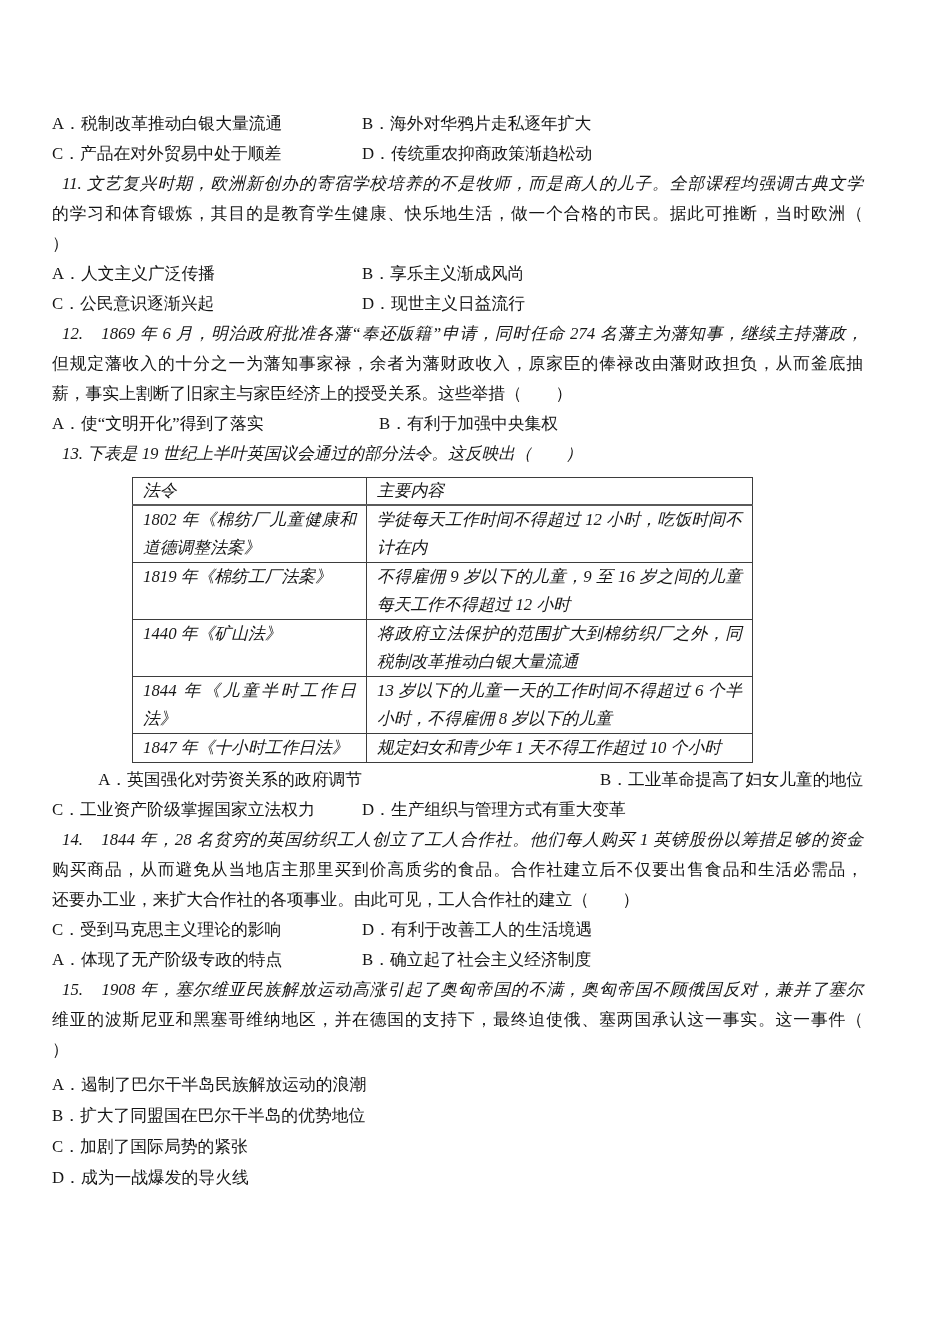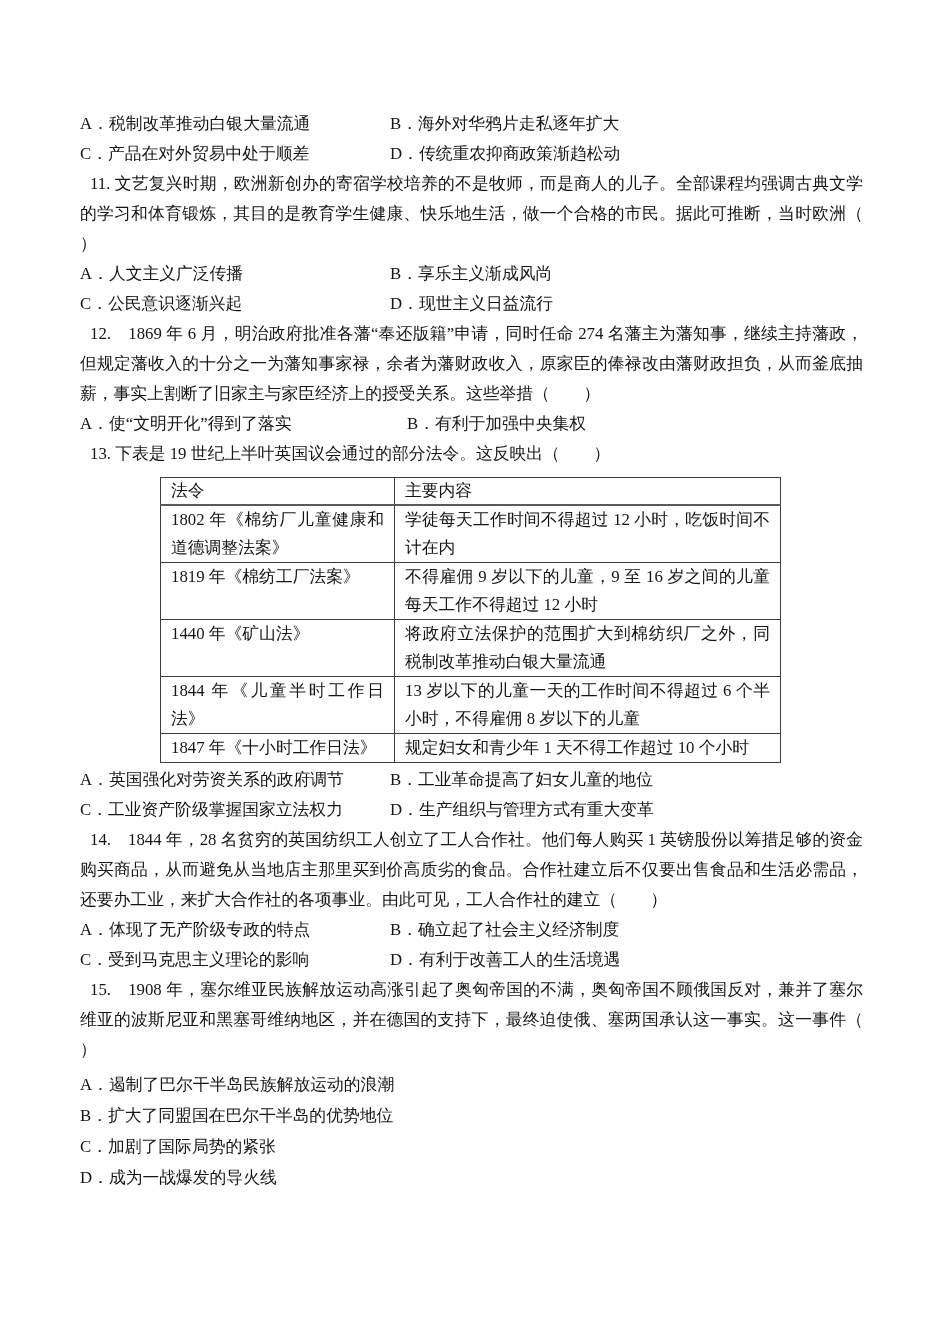--- a/index.html
+++ b/index.html
@@ -6,25 +6,25 @@
   html, body { width: 950px; }
   body {
     height: 1344px;
     background: #ffffff;
     color: #151515;
     font-family: "Liberation Serif", "DejaVu Serif", serif;
     font-size: 16.8px;
     line-height: 30px;
     overflow: hidden;
   }
-  .content { padding: 109px 87px 0 80px; }
+  .content { padding: 109px 87px 0 52px; }
 
   
   .stem-line { text-align: justify; text-align-last: justify; }
-  .stem-line.first { padding-left: 10px; }
+  .stem-line.first { padding-left: 10px; font-style: italic; }
   .stem-line.last { text-align: left; text-align-last: left; }
 
   
   .opt-row { display: flex; }
   .opt-left { flex: 0 0 310px; }
   .opt-left.wide { flex: 0 0 327px; }
   .opt-right { flex: 1 1 auto; }
 
   
   table.law {
@@ -33,24 +33,24 @@
     width: 620px;
     margin: 8px 0 0 80px;
   }
   table.law td {
     border: 1px solid #3d3d3d;
     padding: 0 10px;
     vertical-align: top;
     line-height: 28px;
   }
   table.law tr.head td { line-height: 26px; border-bottom: 2px solid #5a5a5a; }
-  .cell-line { text-align: justify; text-align-last: justify; }
+  .cell-line { text-align: justify; text-align-last: justify; font-style: italic; }
   .cell-line.last { text-align-last: left; }
 
-  .after-table { margin-top: 2px; }
+  .after-table { margin-top: 2px; text-align: right; }
 
   
   .q15-opts { margin-top: 4px; }
   .q15-opt { line-height: 31px; }
 </style>
 </head>
 <body>
 
 <div class="content">
 
@@ -163,26 +163,26 @@
       <span class="opt-left">C．工业资产阶级掌握国家立法权力</span>
       <span class="opt-right">D．生产组织与管理方式有重大变革</span>
     </div>
   </div>
 
   <div>
     <div class="stem-line first">14.　1844 年，28 名贫穷的英国纺织工人创立了工人合作社。他们每人购买 1 英镑股份以筹措足够的资金</div>
     <div class="stem-line">购买商品，从而避免从当地店主那里买到价高质劣的食品。合作社建立后不仅要出售食品和生活必需品，</div>
     <div class="stem-line last">还要办工业，来扩大合作社的各项事业。由此可见，工人合作社的建立（　　）</div>
     <div class="opt-row">
+      <span class="opt-left">C．受到马克思主义理论的影响</span>
+      <span class="opt-right">D．有利于改善工人的生活境遇</span>
+    </div>
+    <div class="opt-row">
       <span class="opt-left">A．体现了无产阶级专政的特点</span>
       <span class="opt-right">B．确立起了社会主义经济制度</span>
-    </div>
-    <div class="opt-row">
-      <span class="opt-left">C．受到马克思主义理论的影响</span>
-      <span class="opt-right">D．有利于改善工人的生活境遇</span>
     </div>
   </div>
 
   <div>
     <div class="stem-line first">15.　1908 年，塞尔维亚民族解放运动高涨引起了奥匈帝国的不满，奥匈帝国不顾俄国反对，兼并了塞尔</div>
     <div class="stem-line">维亚的波斯尼亚和黑塞哥维纳地区，并在德国的支持下，最终迫使俄、塞两国承认这一事实。这一事件（</div>
     <div class="stem-line last">）</div>
     <div class="q15-opts">
       <div class="q15-opt">A．遏制了巴尔干半岛民族解放运动的浪潮</div>
       <div class="q15-opt">B．扩大了同盟国在巴尔干半岛的优势地位</div>

